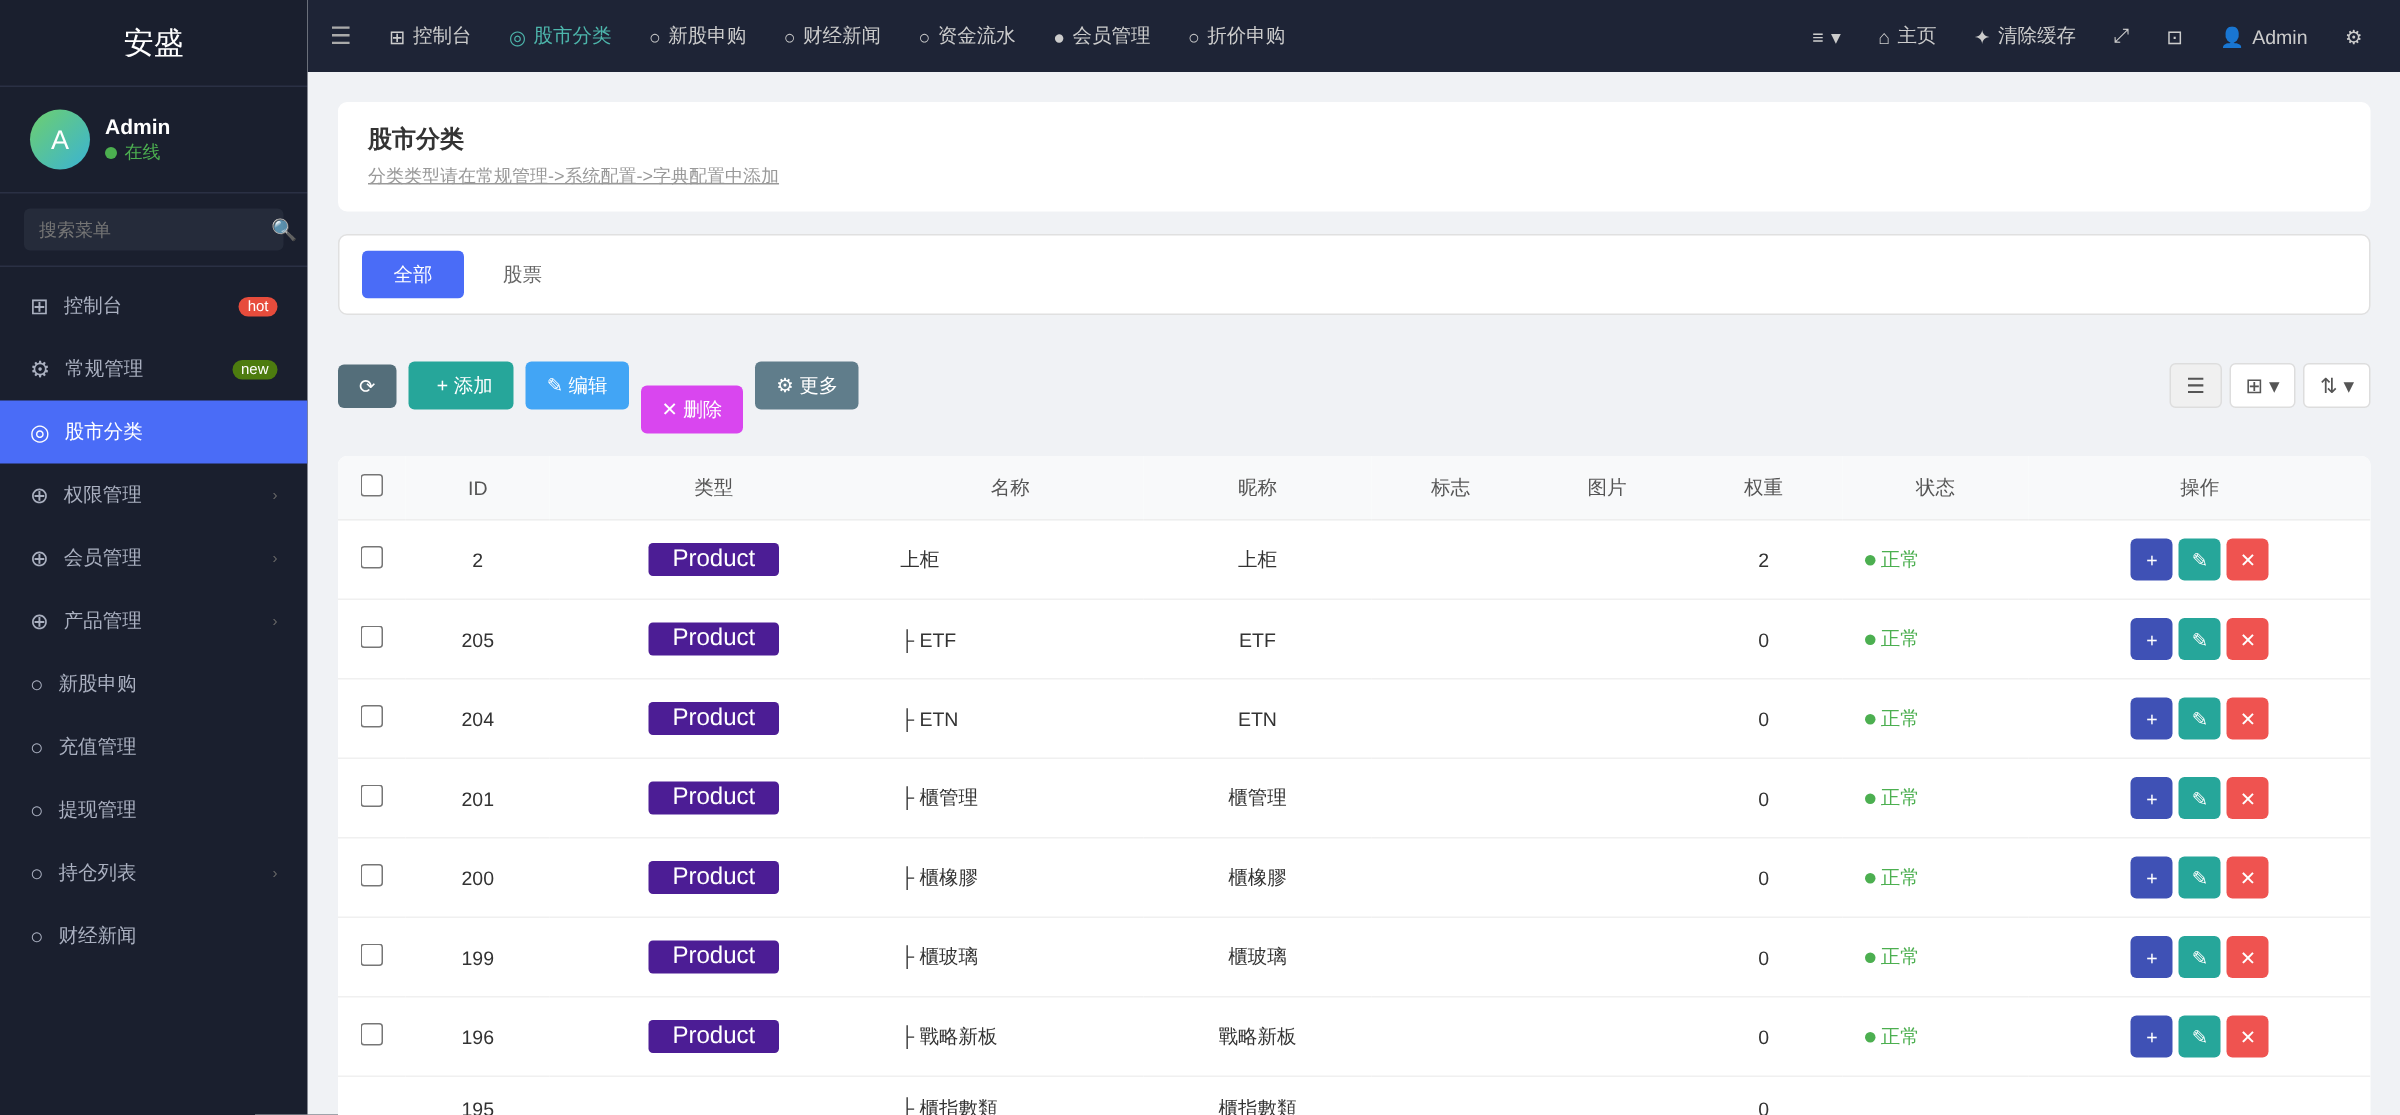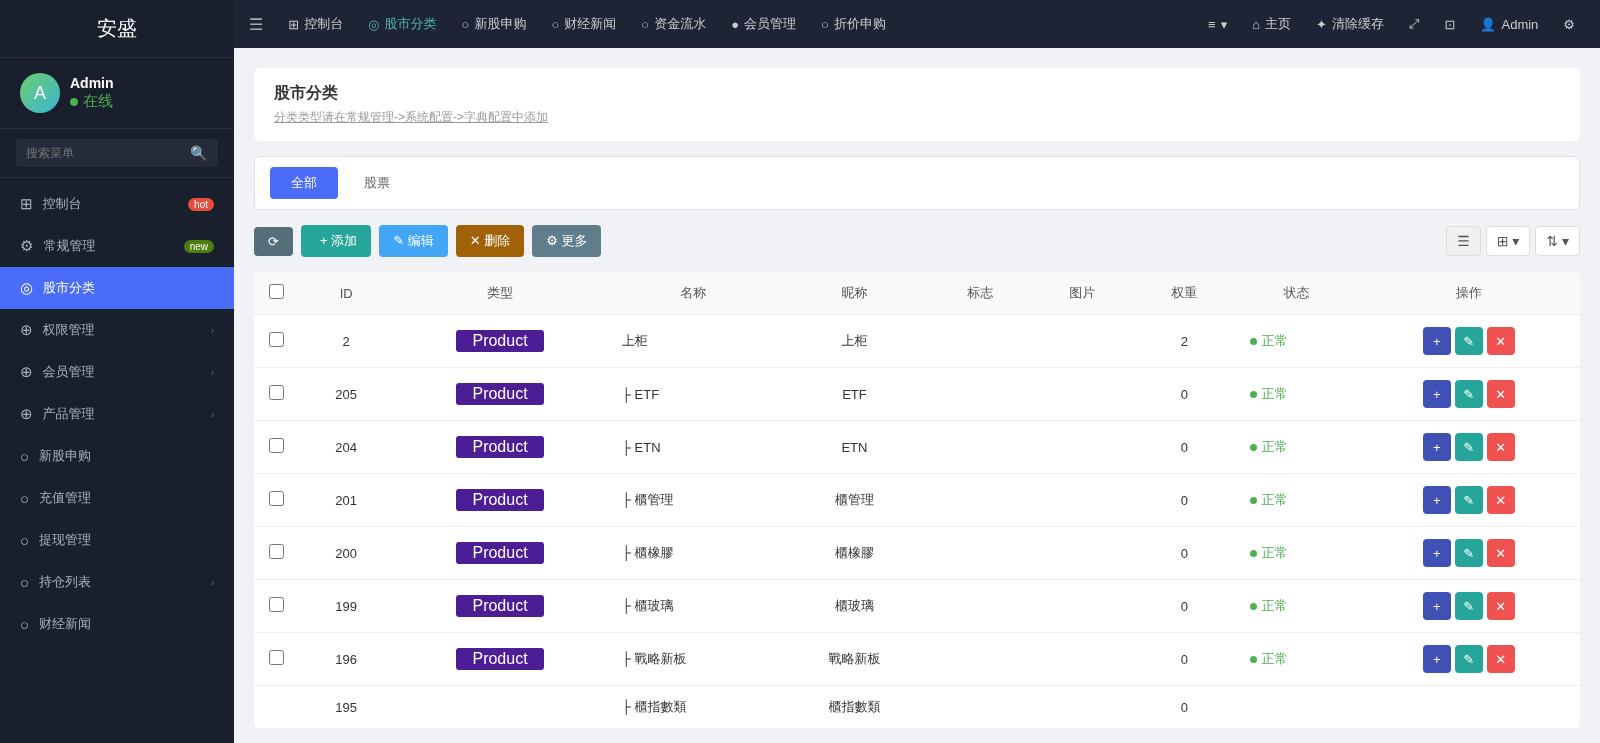--- a/index.html
+++ b/index.html
@@ -1,25 +1,25 @@
 <!DOCTYPE html>
 <html><head>
   <meta charset="utf-8">
   <style>
     * { box-sizing: border-box; margin: 0; padding: 0; }
     body { font-family: "Microsoft YaHei", "PingFang SC", sans-serif; font-size: 13px; background: #1a1f2e; color: #333; display: flex; height: 743px; overflow: hidden; }
 
     
-    .sidebar { width: 234px; background: #1a1f2e; color: #ccc; display: flex; flex-direction: column; flex-shrink: 0; height: 100%; }
+    .sidebar { width: 205px; background: #1a1f2e; color: #ccc; display: flex; flex-direction: column; flex-shrink: 0; height: 100%; }
     .sidebar-logo { padding: 15px 20px; text-align: center; font-size: 20px; color: #fff; border-bottom: 1px solid #2a3044; }
     .sidebar-user { display: flex; align-items: center; padding: 15px 20px; border-bottom: 1px solid #2a3044; }
     .sidebar-avatar { width: 40px; height: 40px; border-radius: 50%; background: linear-gradient(135deg, #6ecf6e, #3ab3d4); display: flex; align-items: center; justify-content: center; color: white; font-size: 18px; margin-right: 10px; flex-shrink: 0; }
     .sidebar-user-info { display: flex; flex-direction: column; }
     .sidebar-username { color: #fff; font-size: 14px; font-weight: bold; }
-    .sidebar-status { display: flex; align-items: center; gap: 5px; font-size: 15px; color: #4caf50; margin-top: 1px; }
+    .sidebar-status { display: flex; align-items: center; gap: 5px; font-size: 12px; color: #4caf50; margin-top: 1px; }
     .status-dot { width: 8px; height: 8px; border-radius: 50%; background: #4caf50; }
     .sidebar-search { padding: 10px 16px; border-bottom: 1px solid #2a3044; }
     .sidebar-search-inner { display: flex; align-items: center; background: #252b3a; border-radius: 4px; padding: 6px 10px; }
     .sidebar-search-inner input { background: transparent; border: none; outline: none; color: #aaa; flex: 1; font-size: 12px; }
     .sidebar-search-inner span { color: #aaa; font-size: 14px; }
     .sidebar-menu { flex: 1; overflow-y: auto; padding: 5px 0; }
     .sidebar-menu::-webkit-scrollbar { width: 4px; }
     .sidebar-menu::-webkit-scrollbar-track { background: #1a1f2e; }
     .sidebar-menu::-webkit-scrollbar-thumb { background: #3a4255; }
     .menu-item { display: flex; align-items: center; padding: 12px 20px; cursor: pointer; color: #aab0c0; transition: all 0.2s; position: relative; }
@@ -52,21 +52,21 @@
     .tabs { display: flex; gap: 0; margin-bottom: 15px; background: #fff; border-radius: 6px; overflow: hidden; border: 1px solid #e0e0e0; padding: 10px 15px; gap: 5px; }
     .tab { padding: 6px 20px; cursor: pointer; border-radius: 4px; color: #666; font-size: 13px; border: 1px solid transparent; }
     .tab.active { background: #4a6cf7; color: #fff; }
 
     
     .toolbar { display: flex; align-items: center; margin-bottom: 15px; gap: 8px; }
     .btn { display: flex; align-items: center; gap: 5px; padding: 7px 14px; border-radius: 4px; cursor: pointer; font-size: 13px; border: none; font-family: inherit; }
     .btn-refresh { background: #546e7a; color: #fff; }
     .btn-add { background: #26a69a; color: #fff; padding-left: 19px; }
     .btn-edit { background: #42a5f5; color: #fff; }
-    .btn-delete { background: #a16207; color: #fff; }
+    .btn-delete { background: #d946ef; color: #fff; margin-top: 32px; }
     .btn-more { background: #607d8b; color: #fff; }
     .toolbar-right { margin-left: auto; display: flex; gap: 5px; }
     .view-btn { background: #fff; border: 1px solid #ddd; padding: 6px 10px; border-radius: 4px; cursor: pointer; color: #555; font-size: 14px; }
     .view-btn.active { background: #f0f0f0; }
 
     
     .table-container { background: #fff; border-radius: 6px; overflow: hidden; }
     table { width: 100%; border-collapse: collapse; }
     thead tr { background: #f8f9fa; }
     th { padding: 12px 15px; text-align: center; font-size: 13px; color: #555; font-weight: normal; border-bottom: 1px solid #eee; }

